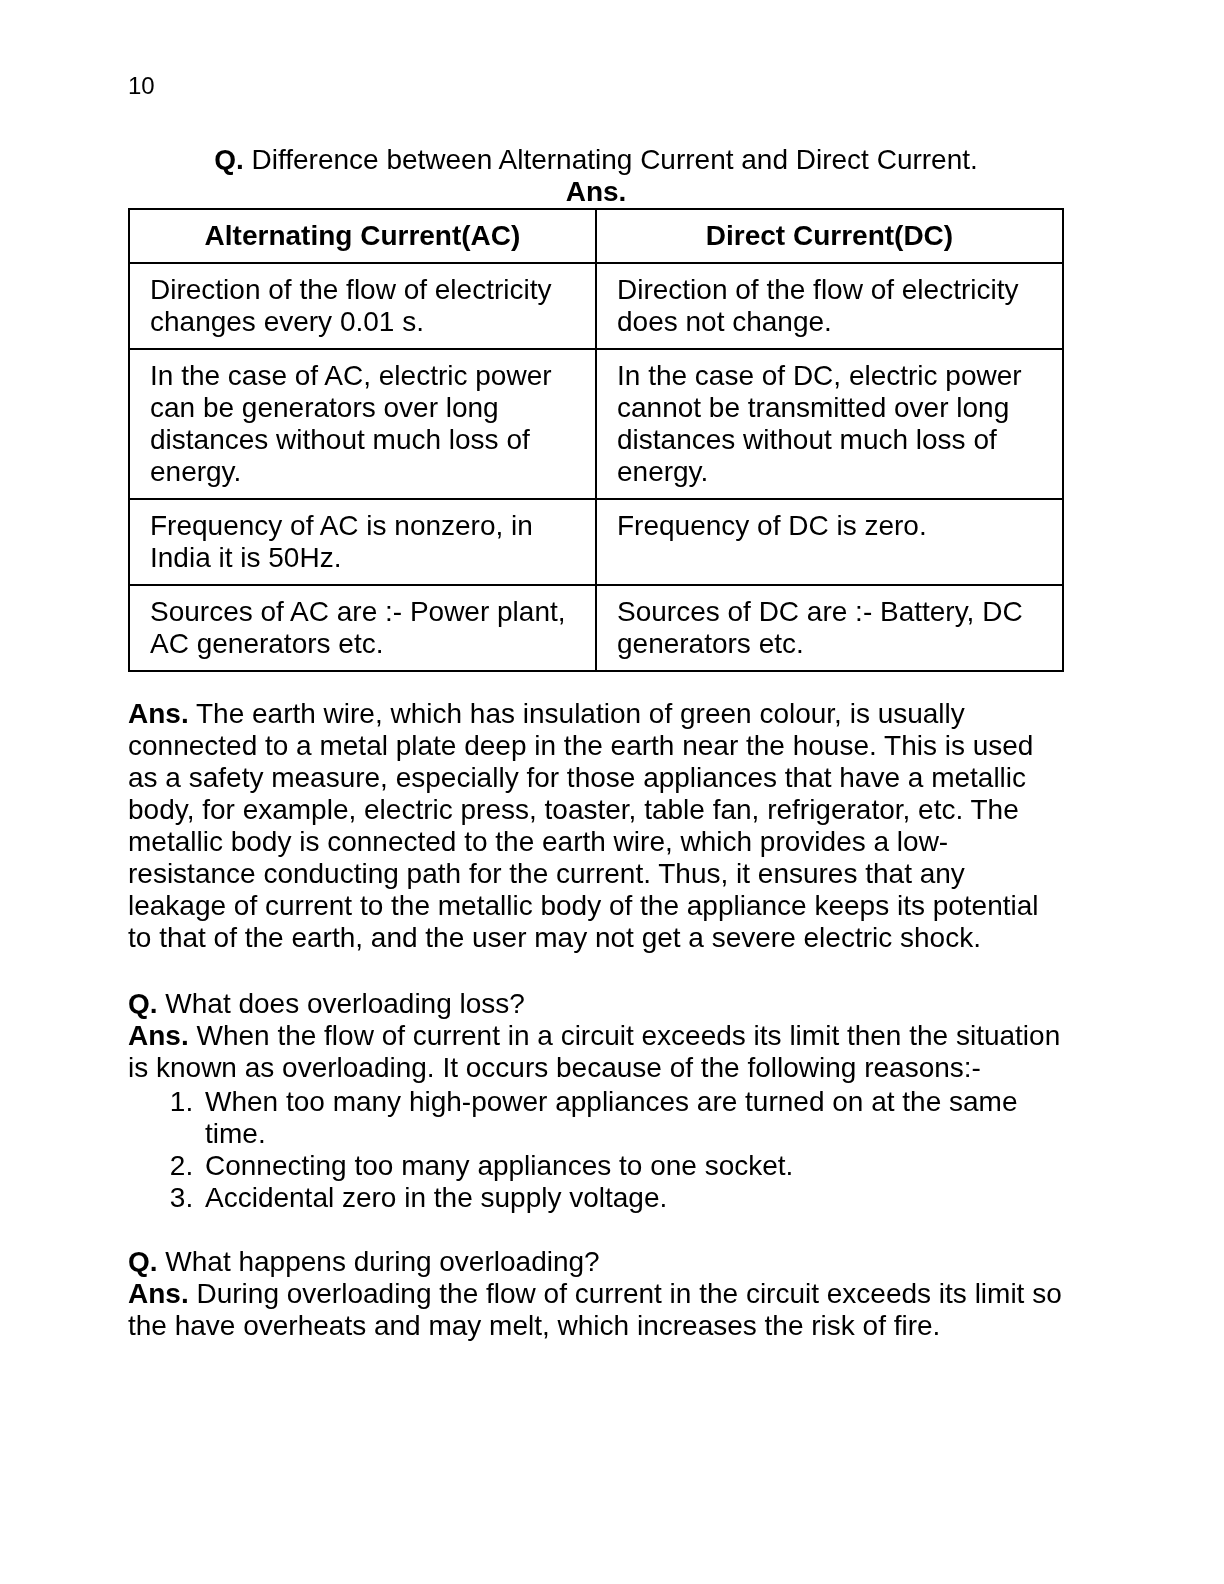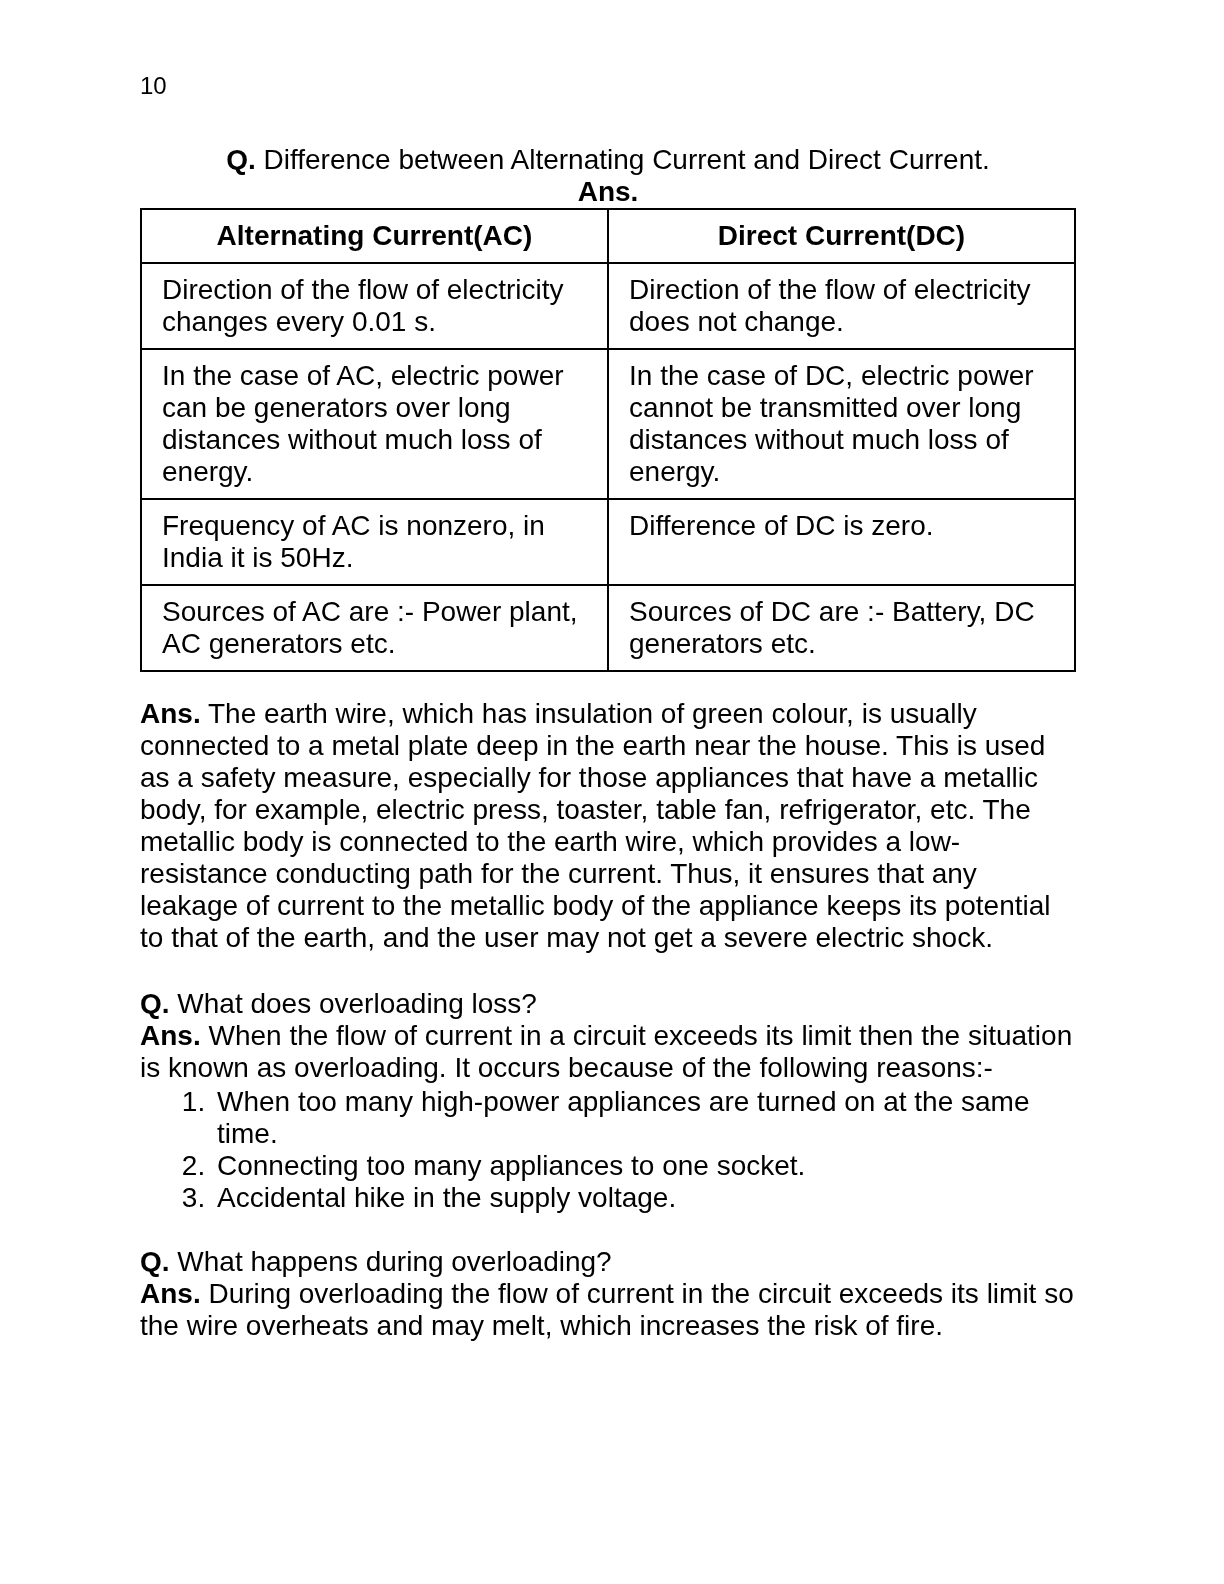--- a/index.html
+++ b/index.html
@@ -12,21 +12,21 @@
     overflow: hidden;
   }
   .page {
     position: relative;
     width: 1224px;
     height: 1584px;
     background: #ffffff;
   }
   .content {
     position: absolute;
-    left: 140px;
+    left: 128px;
     top: 70px;
     width: 936px;
     font-size: 28px;
     line-height: 32px;
   }
   .page-number {
     font-size: 24px;
     line-height: 32px;
   }
   .heading-block { margin-top: 42px; text-align: center; }
@@ -90,42 +90,42 @@
         <tr>
           <td>Direction of the flow of electricity changes every 0.01 s.</td>
           <td>Direction of the flow of electricity does not change.</td>
         </tr>
         <tr>
           <td>In the case of AC, electric power can be generators over long distances without much loss of energy.</td>
           <td>In the case of DC, electric power cannot be transmitted over long distances without much loss of energy.</td>
         </tr>
         <tr>
           <td>Frequency of AC is nonzero, in India it is 50Hz.</td>
-          <td>Difference of DC is zero.</td>
+          <td>Frequency of DC is zero.</td>
         </tr>
         <tr>
           <td>Sources of AC are :- Power plant, AC generators etc.</td>
           <td>Sources of DC are :- Battery, DC generators etc.</td>
         </tr>
       </tbody>
     </table>
 
     <div class="section-after-table">
       <p><b>Ans.</b><span> The earth wire, which has insulation of green colour, is usually connected to a metal plate deep in the earth near the house. This is used as a safety measure, especially for those appliances that have a metallic body, for example, electric press, toaster, table fan, refrigerator, etc. The metallic body is connected to the earth wire, which provides a low-resistance conducting path for the current. Thus, it ensures that any leakage of current to the metallic body of the appliance keeps its potential to that of the earth, and the user may not get a severe electric shock.</span></p>
     </div>
 
     <div class="section-mid">
       <p><b>Q.</b><span> What does overloading loss?</span></p>
       <p><b>Ans.</b><span> When the flow of current in a circuit exceeds its limit then the situation is known as overloading. It occurs because of the following reasons:-</span></p>
       <ol class="reasons">
         <li>When too many high-power appliances are turned on at the same time.</li>
         <li>Connecting too many appliances to one socket.</li>
-        <li>Accidental hike in the supply voltage.</li>
+        <li>Accidental zero in the supply voltage.</li>
       </ol>
     </div>
 
     <div class="section-last">
       <p><b>Q.</b><span> What happens during overloading?</span></p>
-      <p><b>Ans.</b><span> During overloading the flow of current in the circuit exceeds its limit so the wire overheats and may melt, which increases the risk of fire.</span></p>
+      <p><b>Ans.</b><span> During overloading the flow of current in the circuit exceeds its limit so the have overheats and may melt, which increases the risk of fire.</span></p>
     </div>
 
   </div>
 </div>
 
 </body></html>

